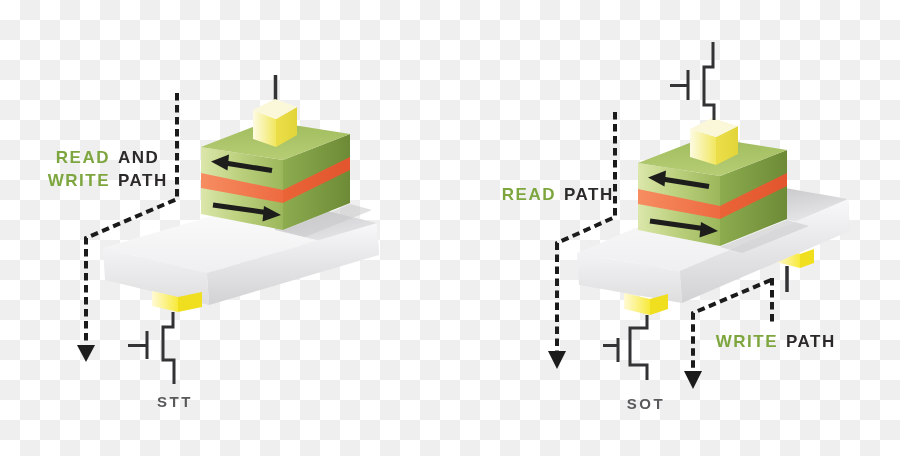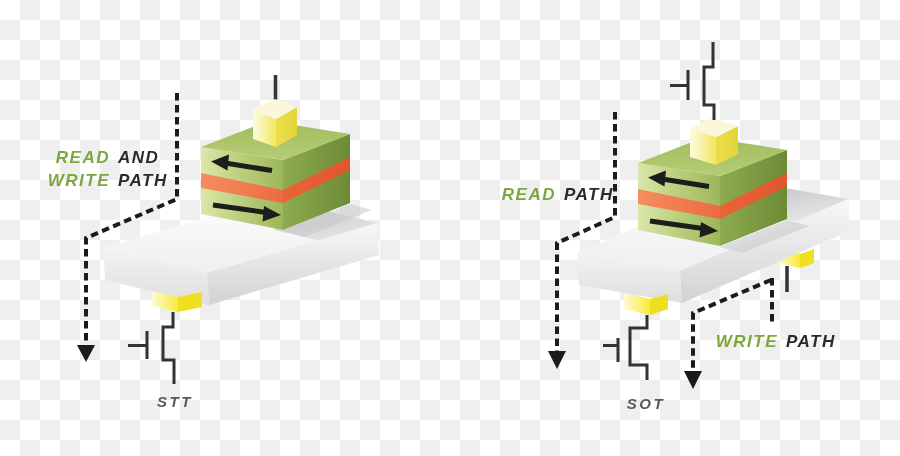--- a/index.html
+++ b/index.html
@@ -2,21 +2,20 @@
 <html><head>
 <meta charset="utf-8">
 <style>
   html,body{margin:0;padding:0;}
   .stage{
     position:relative;
     width:900px;height:456px;
     overflow:hidden;
     background:#fff conic-gradient(#efefef 25%, #ffffff 0 50%, #efefef 0 75%, #ffffff 0) top left / 40px 40px repeat;
     font-family:"Liberation Sans", sans-serif;
-    font-style:italic;
   }
   svg{position:absolute;left:0;top:0;}
   text{font-family:"Liberation Sans", sans-serif;font-weight:bold;}
   .path-label{font-size:17px;letter-spacing:1.5px;}
   .device-label{font-size:15px;letter-spacing:2.5px;fill:#58595b;}
   .green{fill:#7ea63f;}
   .dark{fill:#2b2a29;}
 </style>
 </head>
 <body>

